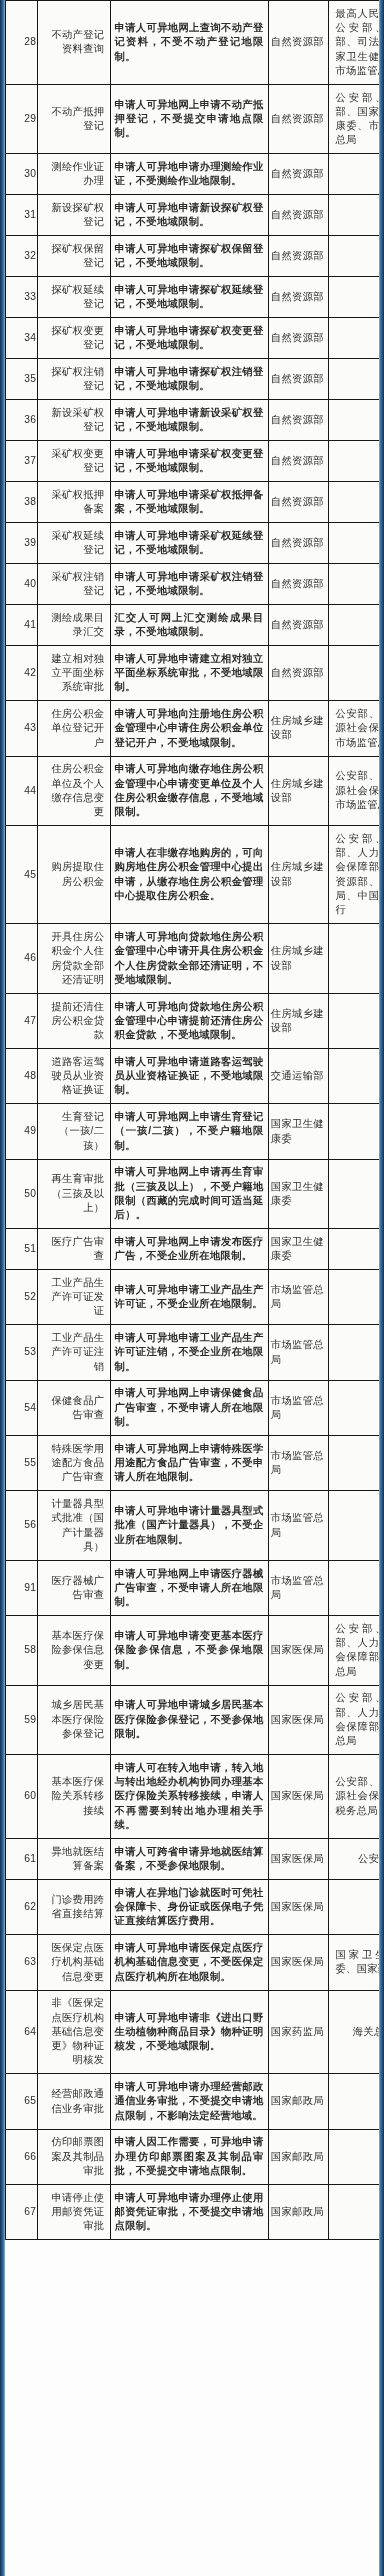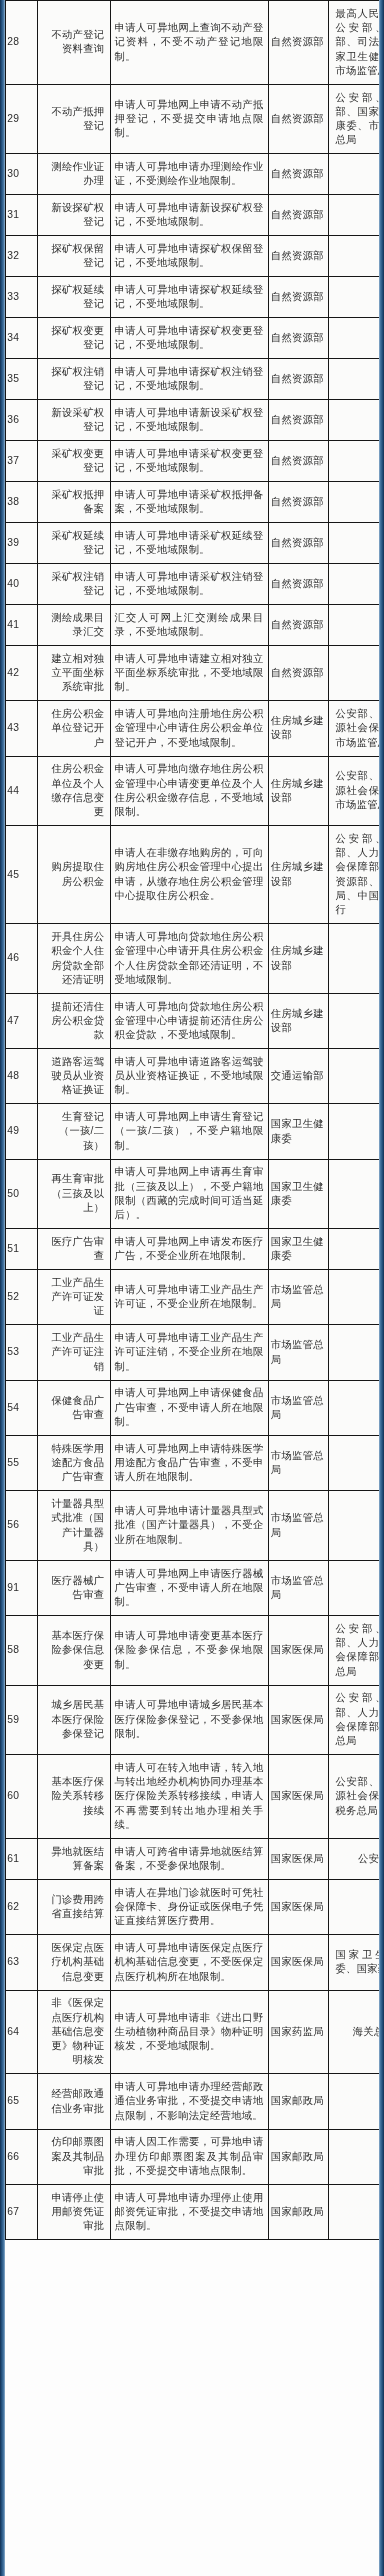--- a/index.html
+++ b/index.html
@@ -43,27 +43,27 @@
     background: #fbfbfa;
     color: #2d2d2d;
     font-size: 10.3px;
     line-height: 14.3px;
     letter-spacing: 0.3px;
     vertical-align: middle;
     word-break: break-all;
   }
   td.c-num {
     width: 29px;
-    text-align: left;
+    text-align: right;
     font-size: 11px;
     color: #474747;
     letter-spacing: 0;
   }
   td.c-name  { width: 61px; padding: 5.7px 5.2px;  text-align: right; }
-  td.c-desc  { width: 149px; padding: 5.7px 4px;  text-align: justify; }
+  td.c-desc  { width: 149px; padding: 5.7px 4px;  text-align: justify; font-weight: bold; }
   td.c-dept  { width: 55px;  padding: 5.7px 2.3px;  text-align: left; }
   td.c-rel   { width: 77px; padding: 5.7px 6.3px; text-align: justify; }
   td.c-rel.center { text-align: center; }
 </style>
 </head>
 <body>
 
 <div class="page">
   <div class="edge edge-left"></div>
   <div class="edge edge-right"></div>

